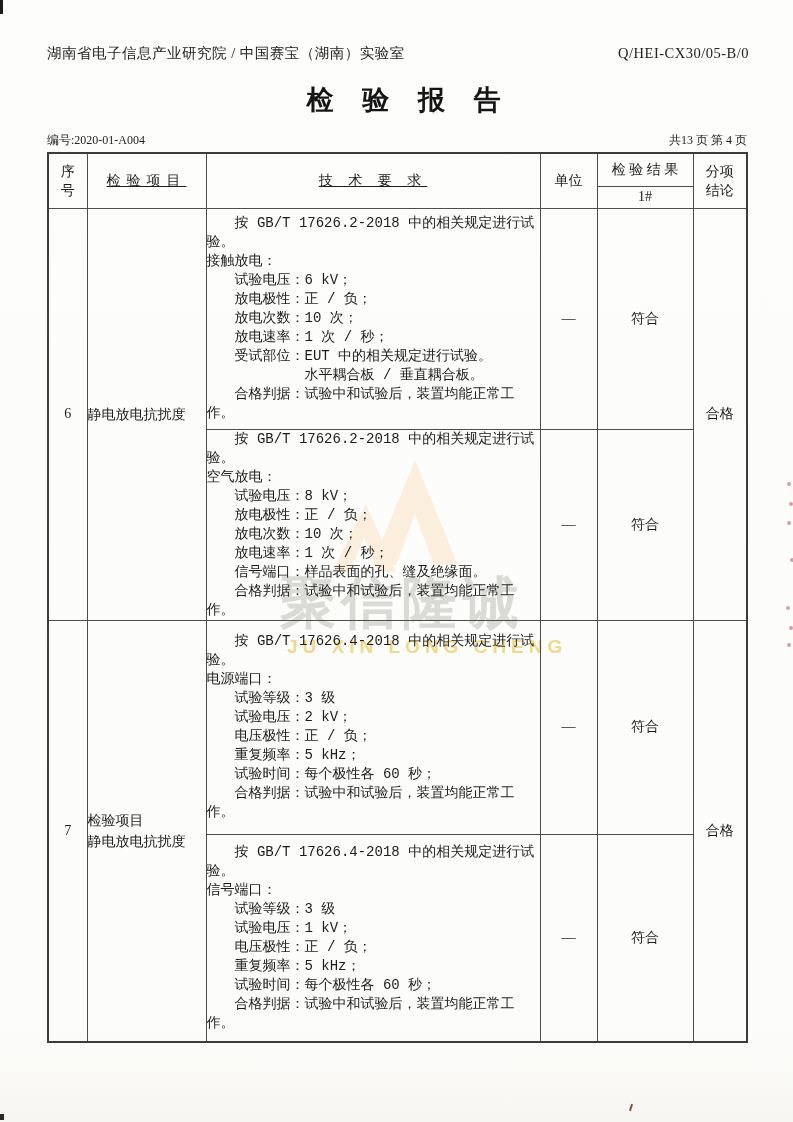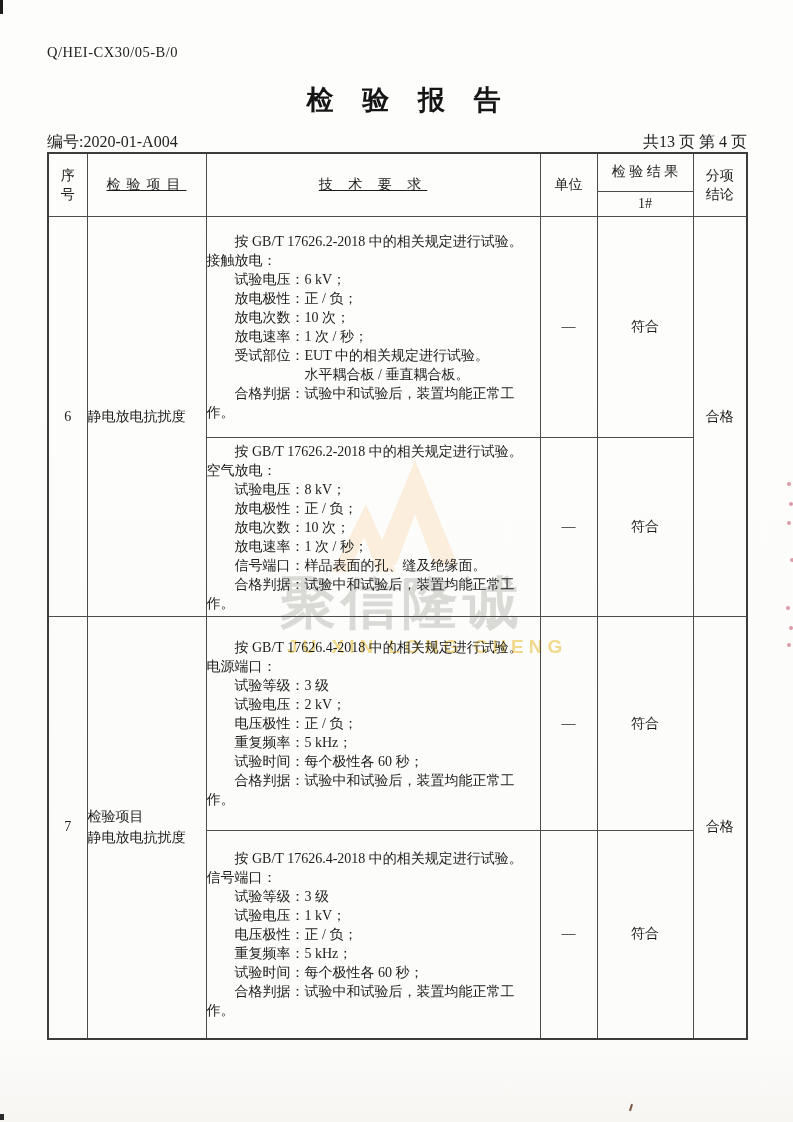--- a/index.html
+++ b/index.html
@@ -20,21 +20,21 @@
   }
   .title{
     position:absolute;left:0;right:0;top:82px;
     margin:0;text-align:center;
     font-size:27px;font-weight:bold;
     letter-spacing:11px;padding-left:25px;color:#151515;
   }
   .meta{
     position:absolute;left:47px;right:46px;top:132px;
     display:flex;justify-content:space-between;align-items:baseline;
-    font-size:16px;color:#222;
+    font-size:12px;color:#222;
   }
   
   .watermark-layer{position:absolute;left:0;top:0;width:100%;height:100%;z-index:0;pointer-events:none;}
   .wm-logo{position:absolute;left:318px;top:452px;}
   .wm-cn{
     position:absolute;left:280px;top:566px;width:250px;
     font-family:"Liberation Sans","DejaVu Sans",sans-serif;
     font-size:56px;font-weight:bold;letter-spacing:5px;
     color:rgba(170,170,163,0.42);white-space:nowrap;
   }
@@ -57,23 +57,23 @@
   table.report{border:2px solid #3c3c3c;}
   th{text-align:center;}
   .h1{height:33px;}
   .h2{height:22px;}
   .r6a{height:221px;}
   .r6b{height:179px;}
   .r7a{height:214px;}
   .r7b{height:208px;}
   .c-center{text-align:center;}
   .stack{width:18px;margin:0 auto;line-height:19px;text-align:center;}
-  .stack2{width:32px;margin:12px auto;line-height:19px;}
+  .stack2{width:32px;margin:4px auto;line-height:19px;}
   .item-lines div{text-align:left;line-height:21px;}
-  td.req{padding:0 4px 0 5px;}
+  td.req{padding:0 4px 0 5px;font-family:Liberation Mono, monospace;}
   .req-lines{line-height:19px;}
   .req-lines div{white-space:pre-wrap;}
   .sp{letter-spacing:6px;padding-left:6px;text-decoration:underline;}
   
   .art{position:absolute;z-index:2;pointer-events:none;}
   .art-tl{left:0;top:0;width:3px;height:14px;background:#1c1c1c;}
   .art-bl{left:0;top:1114px;width:4px;height:6px;background:#2a2a2a;}
   .art-speck{left:630px;top:1104px;width:2px;height:7px;background:#7b5a43;transform:rotate(18deg);}
   .red-dot{width:4px;height:4px;border-radius:50%;background:rgba(193,77,101,0.55);}
 </style>
@@ -85,20 +85,21 @@
   <div class="watermark-layer">
     <svg class="wm-logo" width="170" height="125" viewBox="0 0 170 125">
       <polygon points="97,8 140,113 116,113 97,62 78,113 54,113" fill="#fbeedd"></polygon>
       <polygon points="48,52 78,120 60,120 46,85 32,120 14,120" fill="#fbeedd"></polygon>
     </svg>
     <div class="wm-cn">聚信隆诚</div>
     <div class="wm-py">JU XIN LONG CHENG</div>
   </div>
 
   <div class="topbar">
+    <span>湖南省电子信息产业研究院 / 中国赛宝（湖南）实验室</span>
     <span>Q/HEI-CX30/05-B/0</span>
   </div>
 
   <h1 class="title">检 验 报 告</h1>
 
   <div class="meta">
     <span>编号:2020-01-A004</span>
     <span>共13 页 第 4 页</span>
   </div>
 

